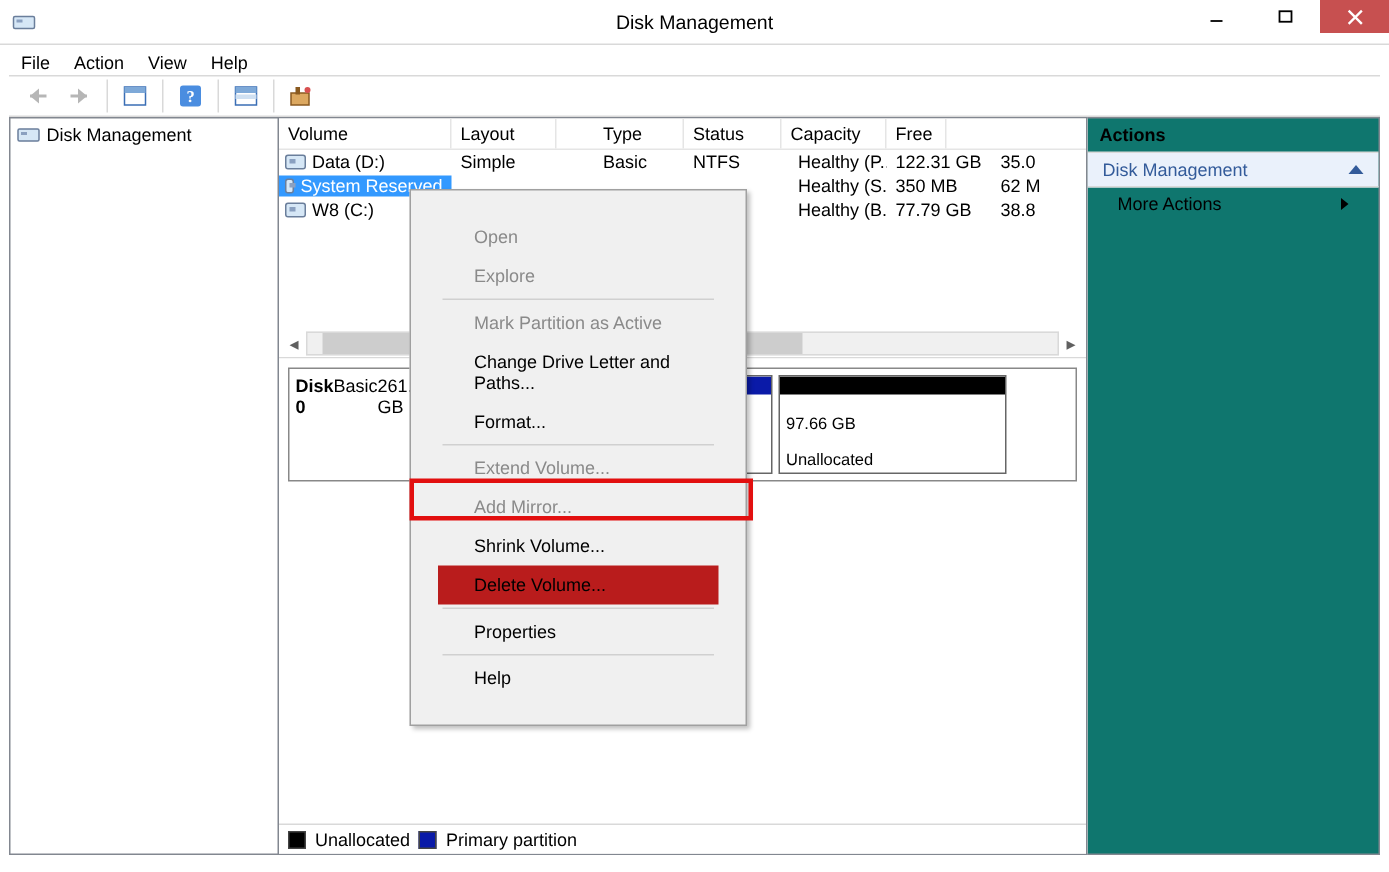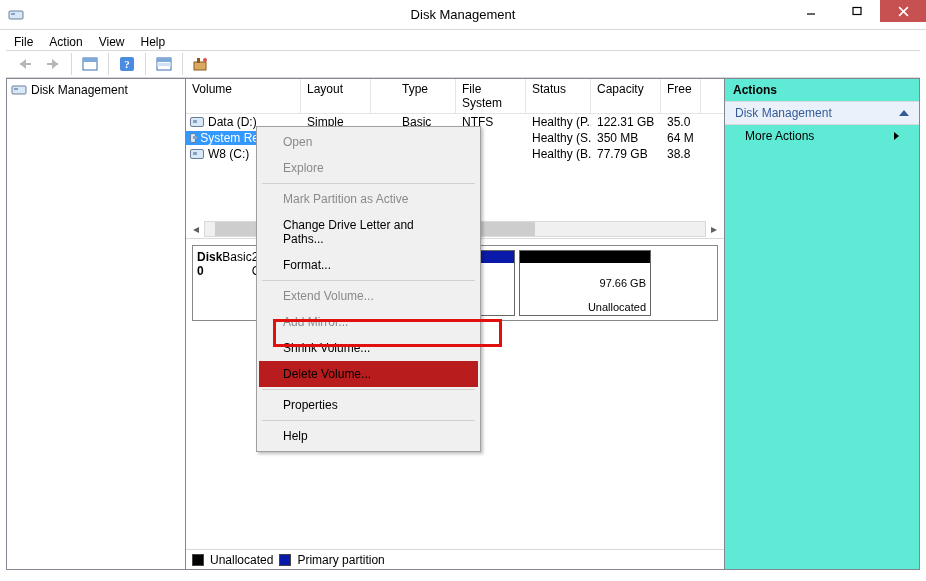--- a/index.html
+++ b/index.html
@@ -60,21 +60,21 @@
     width:180px; border:1px solid #828790; background:#fff; padding:2px;
   }
   .tree-row { display:flex; align-items:center; gap:4px; padding:1px 2px; }
   .tree-row svg { flex-shrink:0; }
 
   .center-pane {
     flex:1; border:1px solid #828790; border-left:none; display:flex; flex-direction:column; position:relative; background:#fff;
   }
 
   .actions-pane {
-    width:195px; border:1px solid #828790; border-left:none; background:#5eead4;
+    width:195px; border:1px solid #828790; border-left:none; background:#0f766e;
     display:flex; flex-direction:column;
   }
   .actions-header { padding:4px 8px; font-weight:600; border-bottom:1px solid #d9d9d9;}
   .actions-section-head {
     background:#eaf1fb; color:#335b9a; padding:4px 10px; display:flex; justify-content:space-between; align-items:center;
     border-bottom: 1px solid #d9d9d9;
   }
   .actions-section-head .caret { width:0; height:0; border-left:5px solid transparent; border-right:5px solid transparent; border-bottom:6px solid #335b9a;}
   .actions-item { padding:4px 20px; display:flex; justify-content:space-between; align-items:center;}
   .actions-item .sub-caret { width:0; height:0; border-top:4px solid transparent; border-bottom:4px solid transparent; border-left:5px solid #000;}
@@ -115,23 +115,23 @@
   .band-blue { background:#0a1aa8;}
   .band-black { background:#000;}
 
   .legend { position:absolute; bottom:0; left:0; right:0; height:20px; border-top:1px solid #d9d9d9; display:flex; align-items:center; padding: 0 6px; gap:6px; background:#fff;}
   .legend .swatch { width:12px; height:12px; display:inline-block; border:1px solid #444;}
   .legend .s-black { background:#000;}
   .legend .s-blue { background:#0a1aa8;}
 
   
   .ctx {
-    position:absolute; left:256px; top:126px; width:225px; background:#f0f0f0;
+    position:absolute; left:273px; top:126px; width:225px; background:#f0f0f0;
     border:1px solid #a0a0a0; box-shadow:2px 2px 3px rgba(0,0,0,.25); z-index:50;
-    padding:2px;
+    padding:18px;
   }
   .ctx .mitem { padding:6px 24px; font-size:12px;}
   .ctx .mitem.disabled { color:#8a8a8a;}
   .ctx .msep { height:1px; background:#d0d0d0; margin: 2px 3px;}
   .ctx .mitem.hover { background:#b91c1c;}
 
   .highlight-box {
     position:absolute; border:3px solid #e20f0f; pointer-events:none; z-index:60;
     left:273px; top:319px; width:229px; height:28px;
   }
@@ -236,21 +236,20 @@
     </div>
   </div>
 
   <div class="center-pane">
 
     <div class="volume-list">
       <div class="vol-head">
         <div class="col col-volume">Volume</div>
         <div class="col col-layout">Layout</div>
         <div class="col col-type">Type</div>
-        <div class="col col-fs">File System</div>
         <div class="col col-status">Status</div>
         <div class="col col-capacity">Capacity</div>
         <div class="col col-free">Free</div>
       </div>
       <div class="vol-body" id="vol-body">
           <div class="vol-row">
             <div class="cell first col-volume">
               <span class="drive-icon-mini"></span>
               <span>Data (D:)</span>
             </div>
@@ -264,21 +263,21 @@
           <div class="vol-row selected">
             <div class="cell first col-volume">
               <span class="drive-icon-mini"></span>
               <span>System Reserved</span>
             </div>
             <div class="cell col-layout"></div>
             <div class="cell col-type"></div>
             <div class="cell col-fs"></div>
             <div class="cell col-status">Healthy (S...</div>
             <div class="cell col-capacity">350 MB</div>
-            <div class="cell col-free">64 M</div>
+            <div class="cell col-free">62 M</div>
           </div>
           <div class="vol-row">
             <div class="cell first col-volume">
               <span class="drive-icon-mini"></span>
               <span>W8 (C:)</span>
             </div>
             <div class="cell col-layout"></div>
             <div class="cell col-type"></div>
             <div class="cell col-fs"></div>
             <div class="cell col-status">Healthy (B...</div>
@@ -313,21 +312,21 @@
               <div class="txt"></div>
               <div class="txt"></div>
               <div class="txt"></div>
             </div>
             <div class="part" style="width: 200px;">
               <div class="band band-blue"></div>
               <div class="txt"></div>
               <div class="txt">TFS</div>
               <div class="txt">mary Parti</div>
             </div>
-            <div class="part" style="width: 132px; text-align: right;">
+            <div class="part" style="width: 152px;">
               <div class="band band-black"></div>
               <div class="txt"></div>
               <div class="txt">97.66 GB</div>
               <div class="txt">Unallocated</div>
             </div>
           </div>
       </div>
 
       <div class="legend">
         <span class="swatch s-black"></span>

